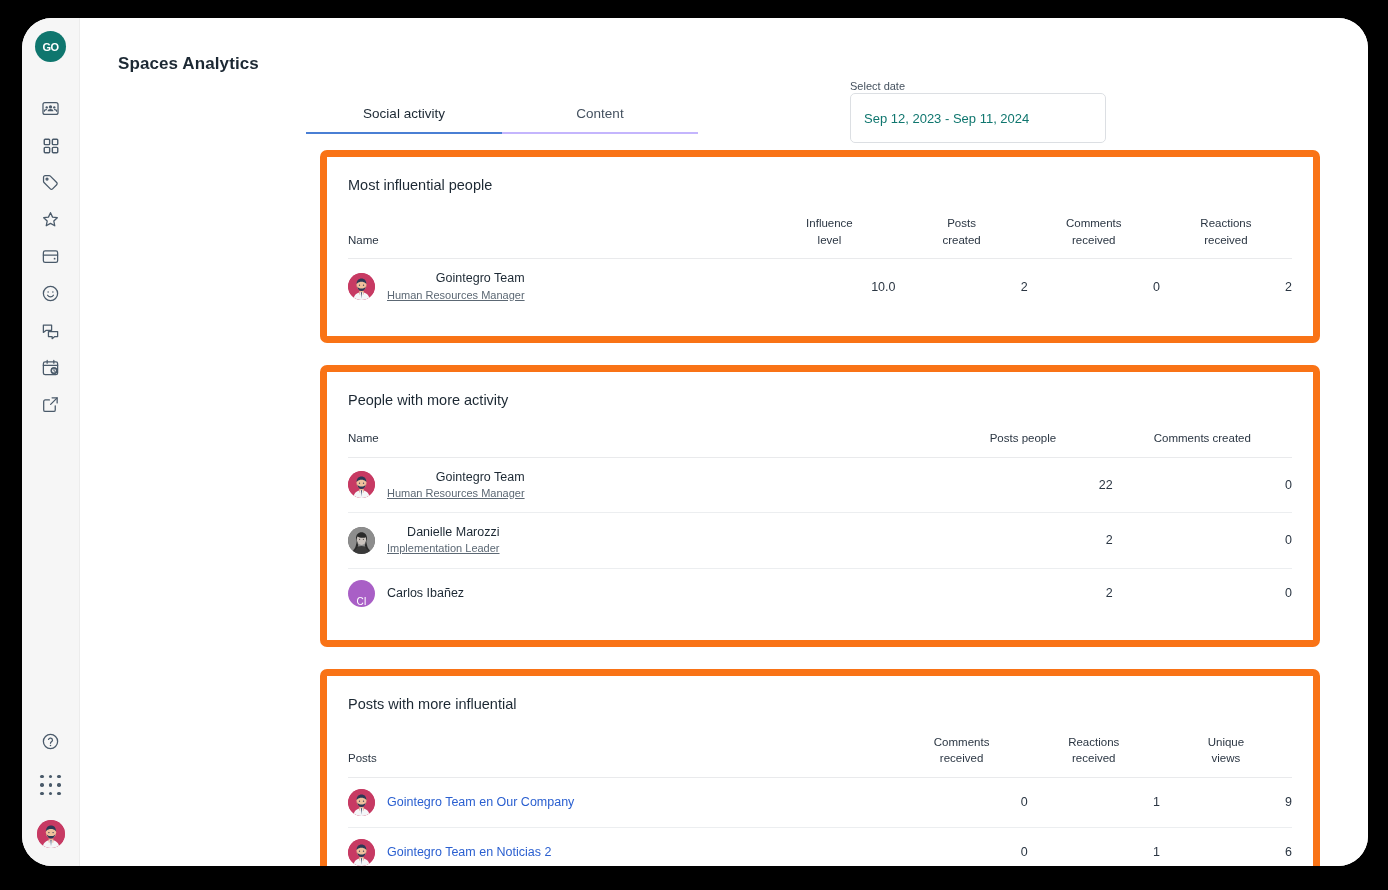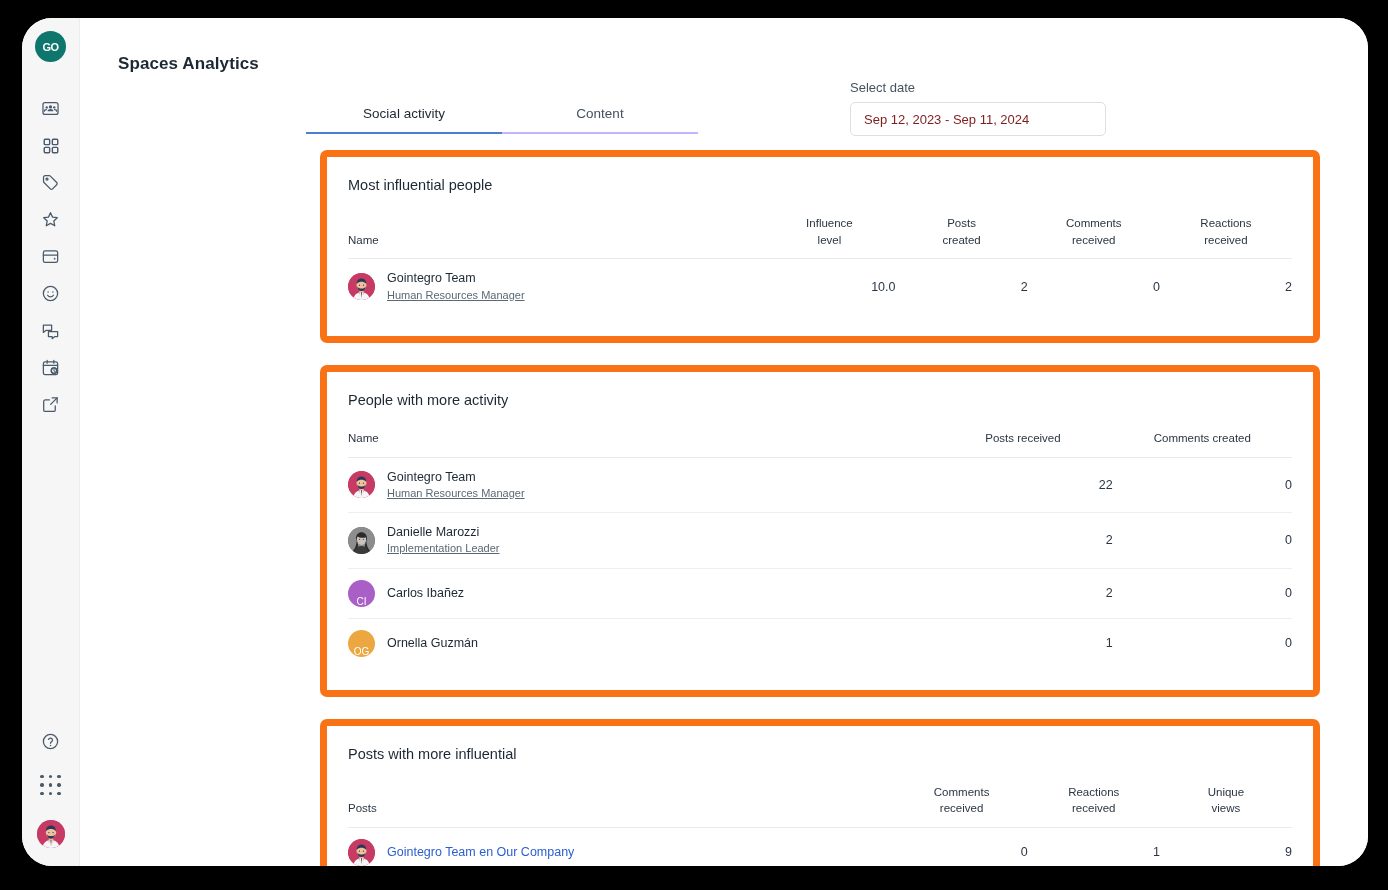--- a/index.html
+++ b/index.html
@@ -135,34 +135,34 @@
     background: #4a7fd4;
   }
 
   .datepicker {
     position: absolute;
     left: 570px;
     top: 10px;
     width: 256px;
   }
   .datepicker-label {
-    font-size: 13px;
+    font-size: 11px;
     color: #46525f;
-    margin-bottom: 7px;
+    margin-bottom: 1px;
   }
   .datepicker-input {
-    height: 34px;
+    height: 50px;
     border: 1px solid #dcdfe3;
     border-radius: 5px;
     background: #ffffff;
     display: flex;
     align-items: center;
     padding: 15px 13px;
     font-size: 13px;
-    color: #7f1d1d;
+    color: #0f766e;
     cursor: pointer;
   }
 
   
   .cards { margin: 0 48px 0 240px; }
   .card {
     background: #ffffff;
     border: 7px solid #f97316;
     border-radius: 7px;
     padding: 20px 21px 22px 21px;
@@ -202,21 +202,21 @@
   }
   table.data tbody tr:last-child td { border-bottom: none; }
   table.data td.name-col { text-align: left; }
   td.val-strong { font-weight: normal; font-size: 13px; }
 
   .person {
     display: flex;
     align-items: center;
     gap: 12px;
   }
-  .person-text { line-height: 1.3; }
+  .person-text { line-height: 1.3; text-align: right; }
   .person-name { font-size: 12.5px; color: #1c2833; }
   .person-role { font-size: 11px; color: #5c6874; margin-top: 0; text-decoration: underline; }
   .post-link {
     font-size: 12.5px;
     color: #2a5fd0;
     text-decoration: none;
     cursor: pointer;
   }
 
   
@@ -483,21 +483,21 @@
           <div class="card-title">People with more activity</div>
           <table class="data">
             <colgroup>
               <col style="width:62%">
                 <col style="width:19%">
                 <col style="width:19%">
             </colgroup>
             <thead>
               <tr>
                 <th class="name-col">Name</th>
-                <th>Posts received</th>
+                <th>Posts people</th>
                 <th>Comments created</th>
               </tr>
             </thead>
             <tbody>
 
               <tr>
                 <td class="name-col">
                   <div class="person">
                     <span class="av photo">
                       <svg width="27" height="27" viewBox="0 0 40 40">
@@ -556,34 +556,20 @@
                     </span>
                     <span class="person-text">
                       <span class="person-name">Carlos Ibañez</span>
                     </span>
                   </div>
                 </td>
                 <td class="val-strong">2</td>
                 <td>0</td>
               </tr>
 
-              <tr>
-                <td class="name-col">
-                  <div class="person">
-                    <span class="av" style="background:#eda740;">
-                      <span>OG</span>
-                    </span>
-                    <span class="person-text">
-                      <span class="person-name">Ornella Guzmán</span>
-                    </span>
-                  </div>
-                </td>
-                <td class="val-strong">1</td>
-                <td>0</td>
-              </tr>
 
             </tbody>
           </table>
         </section>
 
         <section class="card">
           <div class="card-title">Posts with more influential</div>
           <table class="data">
             <colgroup>
               <col style="width:58%">

